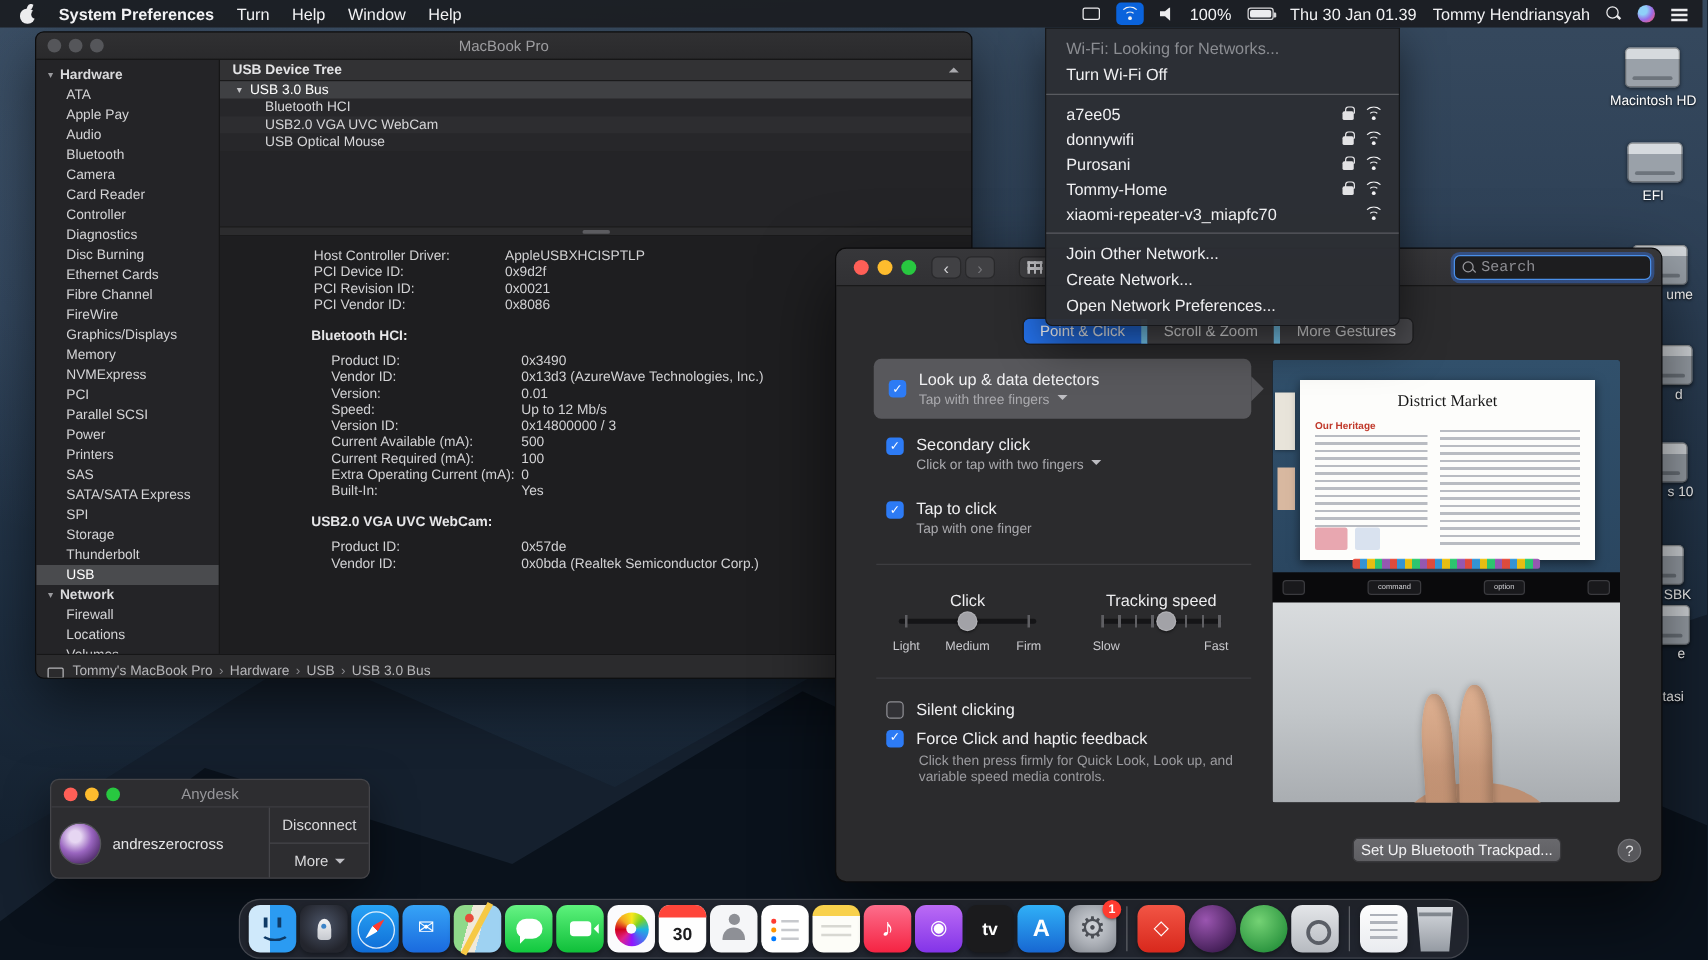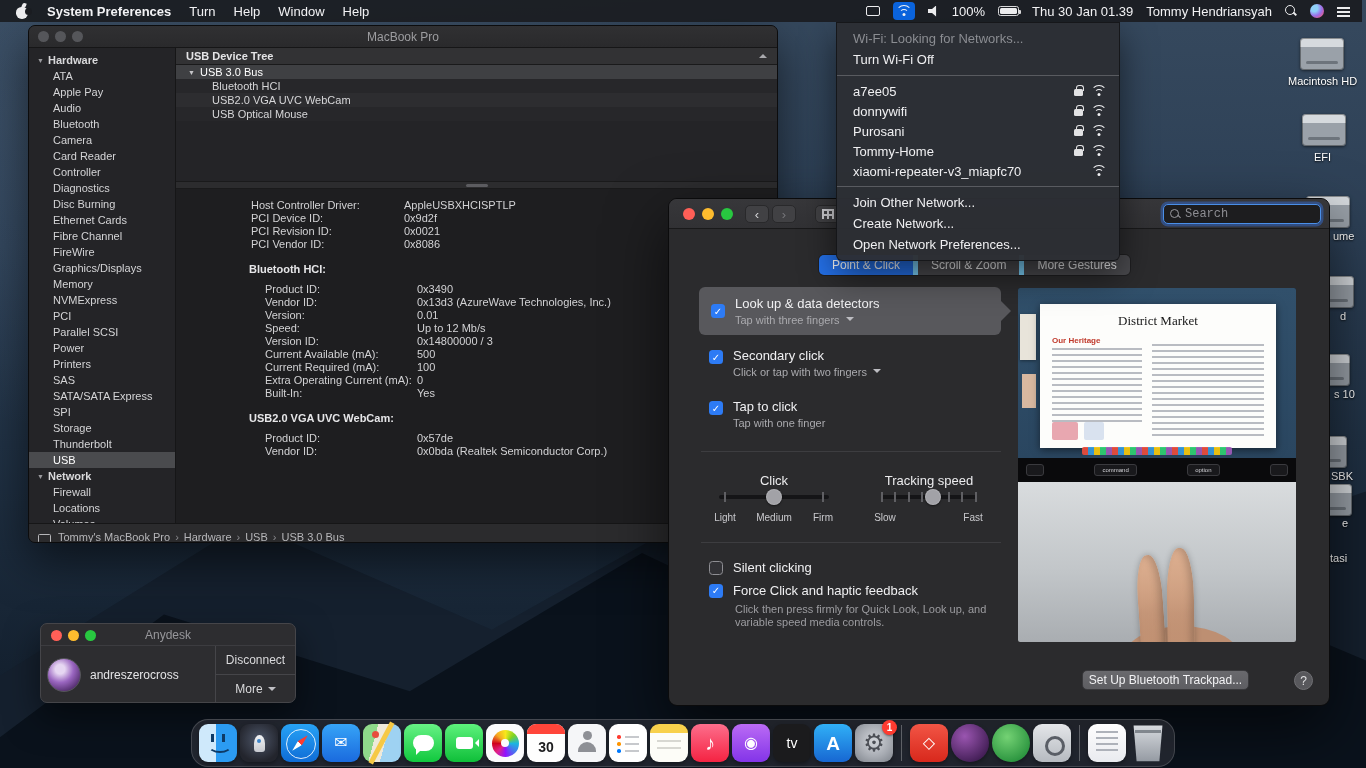--- a/index.html
+++ b/index.html
@@ -259,21 +259,21 @@
   .rem::before{content:"";position:absolute;left:1px;top:2px;width:3.5px;height:3.5px;border-radius:50%;background:#ff3b30;
      box-shadow:0 7px 0 #ff9500,0 14px 0 #007aff}
   .rem::after{content:"";position:absolute;left:9px;top:3px;width:14px;height:2px;background:#c7c9cd;
      box-shadow:0 7px 0 #c7c9cd,0 14px 0 #c7c9cd}
   .notes{background:linear-gradient(180deg,#f8d14c 0 9px,#fdfdf8 9px)}
   .notes::before{content:"";position:absolute;left:7px;top:16px;width:24px;height:2px;background:#d8d8d2;box-shadow:0 7px 0 #d8d8d2}
   .music{background:linear-gradient(180deg,#fd6e8c,#f52342)}
   .music .g{font-size:20px}
   .podcasts{background:linear-gradient(180deg,#bb6bf5,#8334e8)}
   .tv{background:#1b1b1d}
-  .tv .g{font-weight:400;font-size:14px}
+  .tv .g{font-weight:700;font-size:14px}
   .appstore{background:linear-gradient(180deg,#30b0f7,#1767d2)}
   .appstore .g{font-weight:700;font-size:19px}
   .sysprefs{background:radial-gradient(circle at 50% 45%,#d3d6db 0%,#a8acb3 55%,#7e838b 100%)}
   .sysprefs .g{color:#4c4f56;font-size:24px}
   .badge{position:absolute;right:-4px;top:-4px;min-width:15px;height:15px;border-radius:8px;background:#ff3b30;
      color:#fff;font-size:10px;font-weight:700;display:flex;align-items:center;justify-content:center;padding:0 3px;
      box-shadow:0 1px 2px rgba(0,0,0,.4)}
   .anydesk-dk{background:linear-gradient(180deg,#f25545,#d8281c)}
   .anydesk-dk .g{font-weight:700}
   .apppurple{background:radial-gradient(circle at 36% 32%,#9a55b0,#3f1c52 80%);border-radius:50%}

